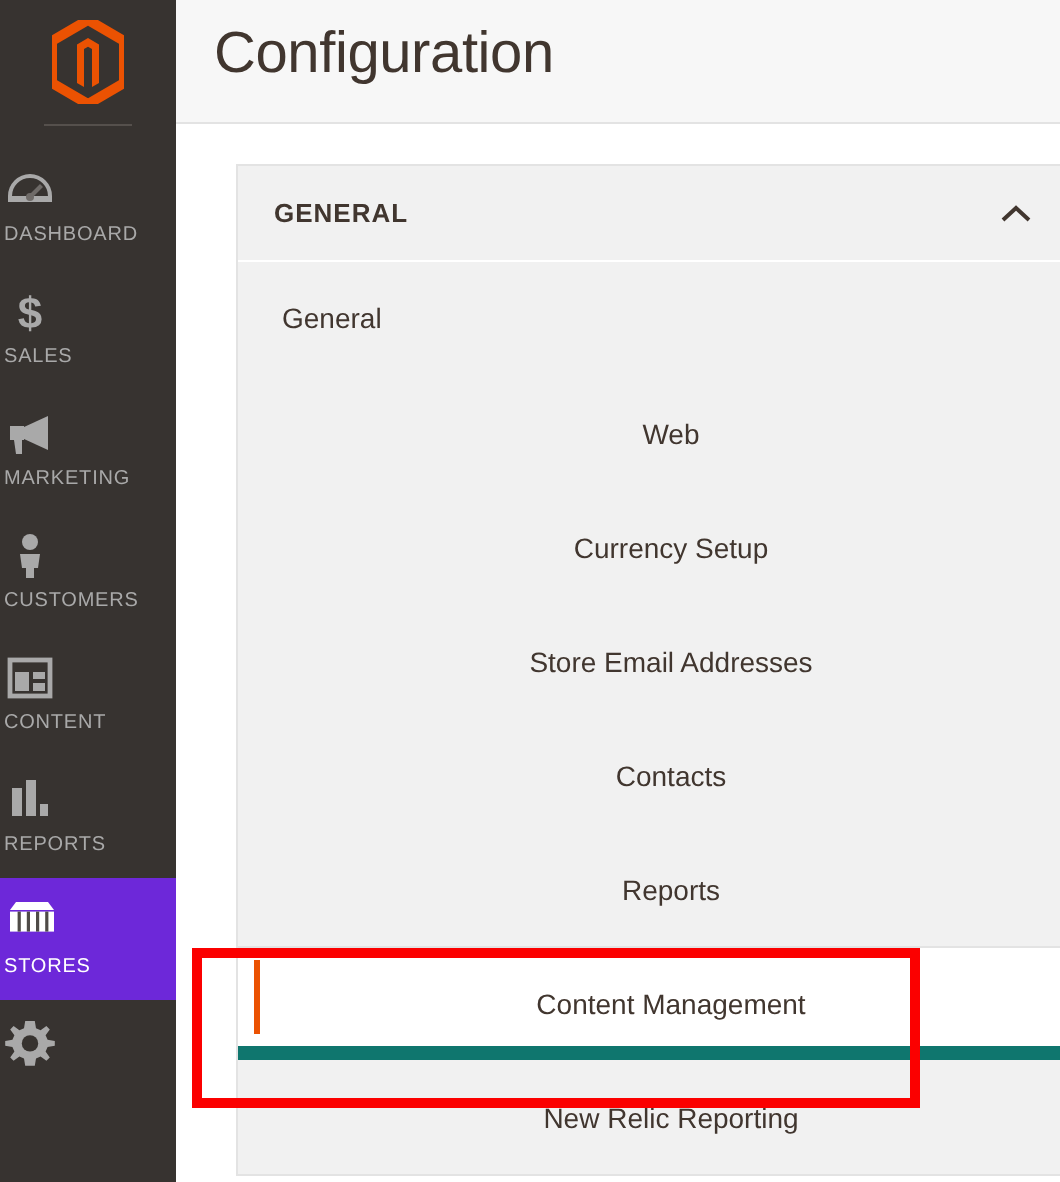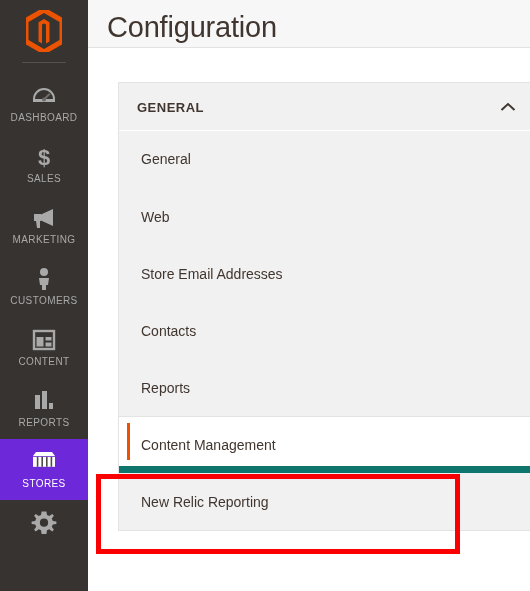--- a/index.html
+++ b/index.html
@@ -46,21 +46,21 @@
     height: 1px;
     background: #55504c;
     margin: 0 auto 10px auto;
   }
 
   .nav-item {
     display: block;
     width: 88px;
     padding: 9px 2px 11px 2px;
     box-sizing: border-box;
-    text-align: center;
+    text-align: left;
     cursor: pointer;
     text-decoration: none;
   }
   .nav-item .nav-icon {
     display: block;
     height: 26px;
     line-height: 26px;
     margin-bottom: 4px;
   }
   .nav-item .nav-icon svg { display: inline-block; vertical-align: middle; }
@@ -75,21 +75,21 @@
     background: #6d28d9;
   }
   .nav-item.is-active .nav-label { color: #ffffff; }
 
   
   .page-header {
     position: absolute;
     left: 88px;
     top: 0;
     width: 442px;
-    height: 48px;
+    height: 62px;
     background: #f7f7f7;
     border-bottom: 1px solid #e3e3e3;
     box-sizing: border-box;
   }
   .page-title {
     position: absolute;
     left: 19px;
     top: 11px;
     font-size: 29px;
     font-weight: 400;
@@ -155,20 +155,21 @@
     box-sizing: border-box;
     background: #f1f1f1;
     cursor: pointer;
     font-size: 14px;
     color: #41362f;
     white-space: nowrap;
     font-family: "Liberation Sans", sans-serif;
   }
   .config-item + .config-item {
     border-top: 1px solid #f1f1f1;
+    text-align: center;
   }
 
   .config-item.is-active {
     background: #ffffff;
     font-weight: normal;
     border-top: 1px solid #e3e3e3;
     border-bottom: 7px solid #0f766e;
     padding-left: 22px;
   }
   .config-item.is-active::before {
@@ -322,20 +323,23 @@
       </div>
 
       <div class="config-item">
         <span>General</span>
       </div>
 
       <div class="config-item">
         <span>Web</span>
       </div>
 
+      <div class="config-item">
+        <span>Currency Setup</span>
+      </div>
 
       <div class="config-item">
         <span>Store Email Addresses</span>
       </div>
 
       <div class="config-item">
         <span>Contacts</span>
       </div>
 
       <div class="config-item">

